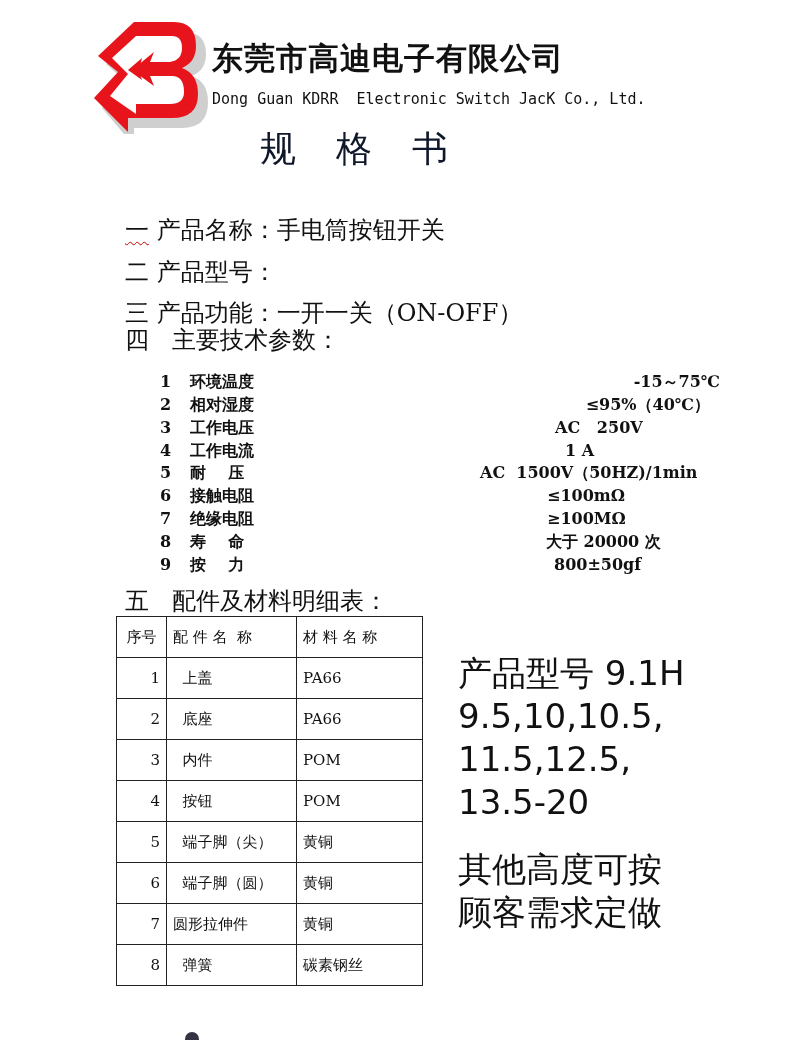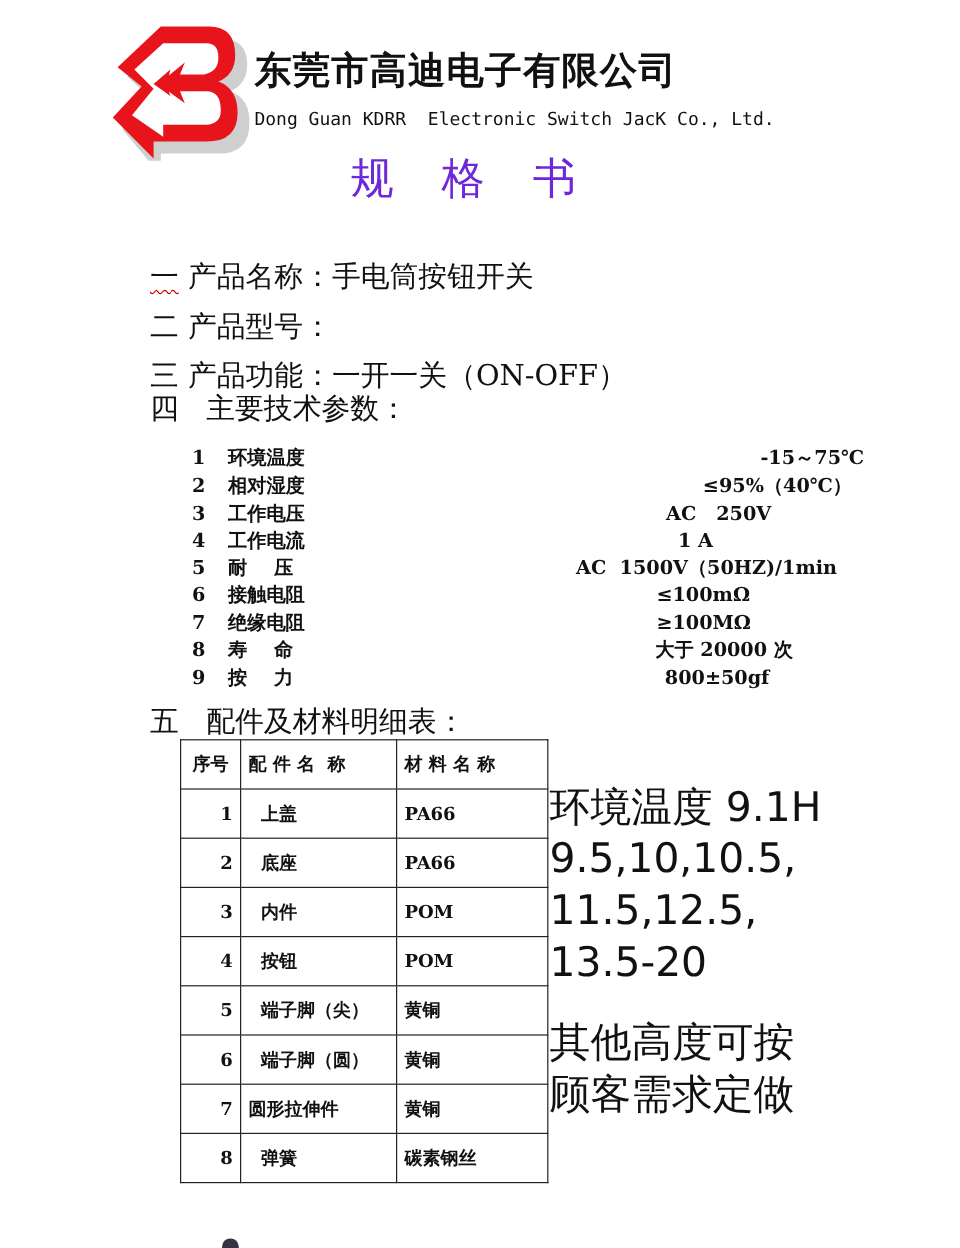--- a/index.html
+++ b/index.html
@@ -4,30 +4,30 @@
 <style>
   html, body { margin: 0; padding: 0; background: #ffffff; }
   body { width: 800px; height: 1040px; position: relative; overflow: hidden;
          font-family: "DejaVu Serif", "Liberation Serif", serif; color: #111; }
   .abs { position: absolute; }
   .logo { left: 88px; top: 14px; width: 120px; height: 120px; }
   .company-cn { left: 212px; top: 38px; font-family: "DejaVu Sans", "Liberation Sans", sans-serif;
                 font-size: 31px; font-weight: bold; letter-spacing: 1px; color: #111; }
   .company-en { left: 212px; top: 90px; font-family: "DejaVu Sans Mono", "Liberation Mono", monospace;
                 font-size: 15px; color: #111; white-space: pre; }
-  .doc-title { left: 292px; top: 125px; font-family: "DejaVu Sans", "Liberation Sans", sans-serif;
-               font-size: 36px; letter-spacing: 40px; color: #6d28d9; }
+  .doc-title { left: 260px; top: 125px; font-family: "DejaVu Sans", "Liberation Sans", sans-serif;
+               font-size: 36px; letter-spacing: 40px; color: #0f172a; }
   .section { left: 125px; font-size: 24px; color: #111; white-space: pre; }
   .squiggle { text-decoration: underline wavy #c00; text-decoration-thickness: 1px; text-underline-offset: 3px; }
   .param-row { left: 160px; width: 560px; height: 22.5px; font-size: 16px; font-weight: bold; white-space: pre; }
   .param-num { position: absolute; left: 0; width: 20px; }
   .param-name { position: absolute; left: 30px; }
   .param-val { position: absolute; text-align: right; width: 260px; left: 270px; }
   table.bom { position: absolute; left: 116px; top: 616px; border-collapse: collapse;
-              font-size: 15px; font-weight: bold; margin-left: 34px; }
+              font-size: 15px; font-weight: normal; }
   table.bom td { border: 1.5px solid #222; height: 40px; padding: 0 6px; white-space: nowrap; }
   table.bom td.c0 { width: 37px; text-align: right; }
   table.bom td.c1 { width: 117px; }
   table.bom td.c2 { width: 113px; }
   .note { left: 458px; font-family: "DejaVu Sans", "Liberation Sans", sans-serif;
           font-size: 34px; line-height: 43px; color: #111; }
   .stray { left: 185px; top: 1032px; width: 14px; height: 8px; background: #334; border-radius: 8px 8px 0 0; }
 </style>
 </head>
 <body>
@@ -107,21 +107,21 @@
       </tr>
   <tr>
         <td class="c0">8</td>
         <td class="c1" style="white-space:pre">  弹簧</td>
         <td class="c2">碳素钢丝</td>
       </tr>
 </tbody>
   </table>
 
 <div class="abs note" style="top:652px;">
-  <div>环境温度 9.1H</div>
+  <div>产品型号 9.1H</div>
   <div>9.5,10,10.5,</div>
   <div>11.5,12.5,</div>
   <div>13.5-20</div>
 </div>
 <div class="abs note" style="top:848px;">
   <div>其他高度可按</div>
   <div>顾客需求定做</div>
 </div>
 
 <div class="abs stray"></div>

